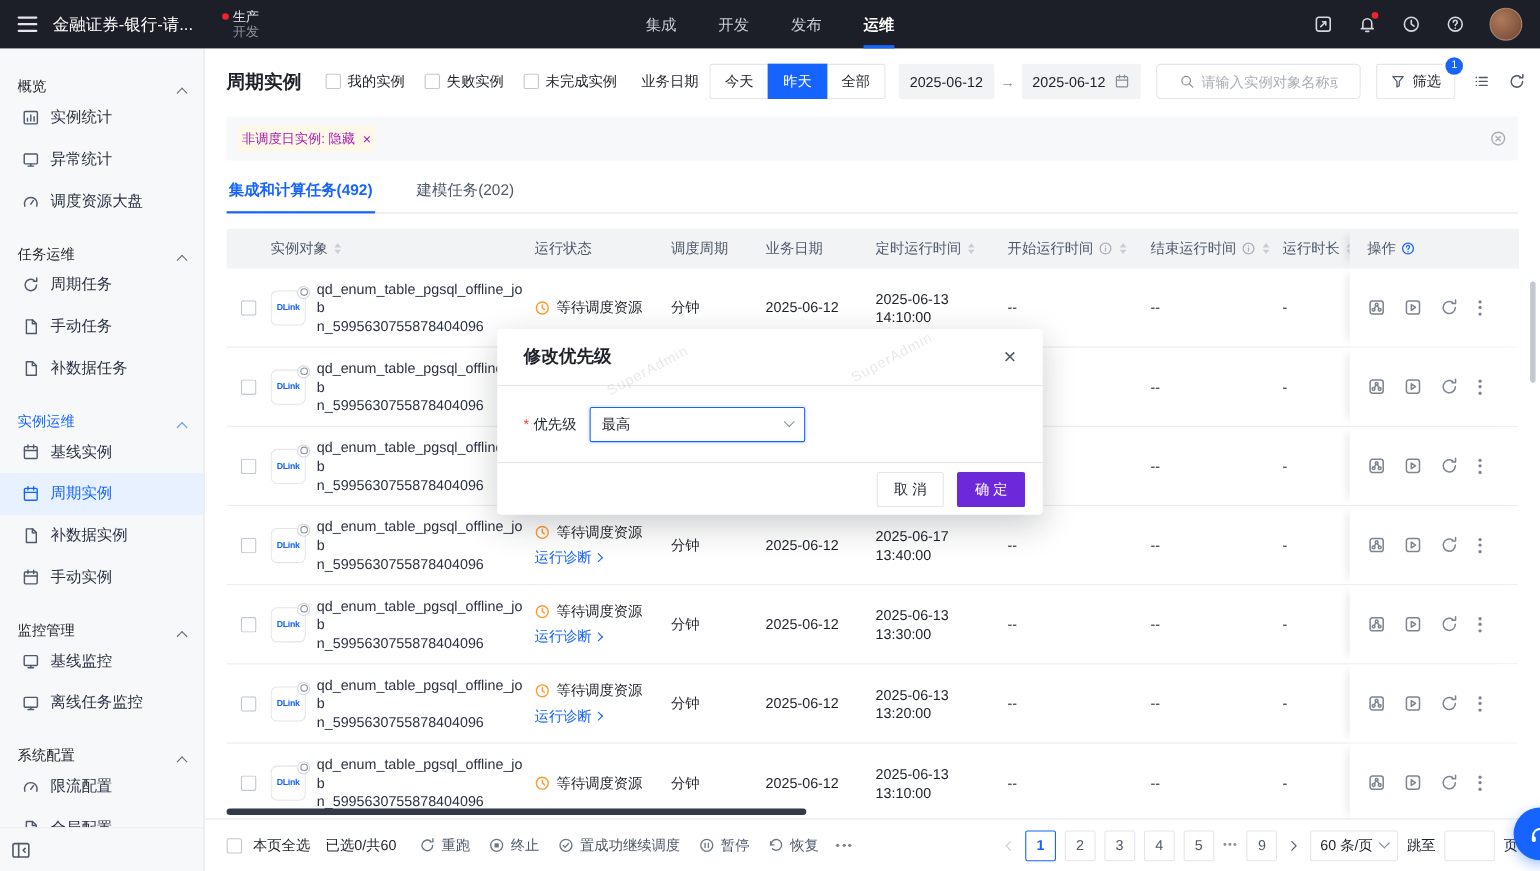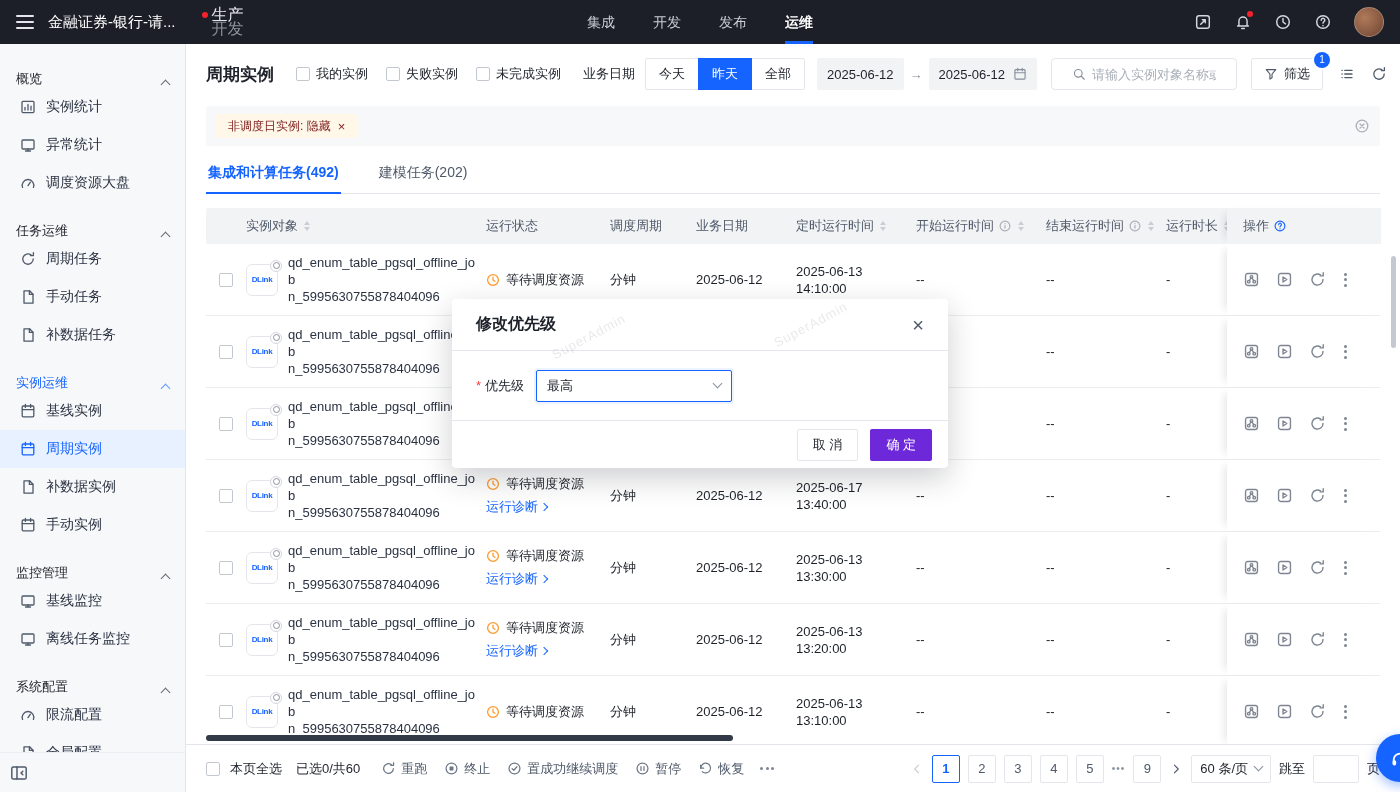--- a/index.html
+++ b/index.html
@@ -6,21 +6,21 @@
   html,body{width:1400px;height:792px;overflow:hidden;background:#f2f3f5;
     font-family:"Liberation Sans","DejaVu Sans",sans-serif;color:#1d2129}
   body{position:relative}
   .svgic{width:100%;height:100%;display:block;fill:none;stroke:currentColor;stroke-width:1.3;stroke-linecap:round;stroke-linejoin:round}
 
   
   .topbar{position:absolute;top:0;left:0;right:0;height:44px;background:#1c1f27;display:flex;align-items:center;padding:0 16px;z-index:40}
   .burger{width:18px;display:flex;flex-direction:column;gap:4px;cursor:pointer;margin-right:14px}
   .burger i{height:2px;background:#e5e6eb;border-radius:1px}
   .tb-title{color:#fff;font-size:15px;max-width:150px;white-space:nowrap;overflow:hidden}
-  .env{margin-left:26px;font-size:16px;line-height:14px}
+  .env{margin-left:26px;font-size:12px;line-height:14px}
   .env-top{display:flex;align-items:center;gap:4px;color:#e5e6eb}
   .env .dot{width:6px;height:6px;border-radius:50%;background:#f5222d}
   .env-sub{color:#8b919c;padding-left:10px}
   .tb-nav{position:absolute;left:50%;transform:translateX(-50%);display:flex;gap:38px;height:44px}
   .tb-nav-item{color:#c9cdd4;font-size:14px;line-height:44px;position:relative;cursor:pointer}
   .tb-nav-item.act{color:#fff;font-weight:bold}
   .tb-nav-item.act::after{content:"";position:absolute;left:0;right:0;bottom:0;height:3px;background:#1664ff}
   .tb-right{margin-left:auto;display:flex;align-items:center;gap:22px;color:#d4d7dd}
   .ic18{width:18px;height:18px;position:relative;cursor:pointer}
   .bdot{position:absolute;top:-2px;right:-1px;width:6px;height:6px;border-radius:50%;background:#f5222d}
@@ -57,21 +57,21 @@
   .ic14{width:14px;height:14px;color:#86909c;flex:none}
   .searchbox{width:186px;height:32px;border:1px solid #e5e6eb;border-radius:4px;display:flex;align-items:center;padding:0 20px;gap:6px;color:#86909c;margin-right:14px;background:#fff}
   .searchbox input{border:0;outline:0;flex:1;min-width:0;font-size:13px;background:transparent;color:#1d2129;font-family:inherit}
   .searchbox input::placeholder{color:#a9aeb8}
   .filterbtn{position:relative;height:32px;border:1px solid #e5e6eb;border-radius:2px;background:#fff;display:flex;align-items:center;gap:6px;padding:0 12px;font-size:13px;cursor:pointer}
   .filterbtn .ic14{color:#4e5969}
   .fbadge{position:absolute;top:-7px;right:-8px;width:16px;height:16px;border-radius:50%;background:#1664ff;color:#fff;font-size:10px;line-height:16px;text-align:center;box-shadow:0 0 0 2px #fff}
   .tbico{width:16px;height:16px;color:#4e5969;margin-left:16px;cursor:pointer;flex:none}
 
   .filterband{margin:2px 20px 0;height:40px;background:#f7f8fa;border-radius:2px;display:flex;align-items:center;padding:0 10px}
-  .ftag{height:24px;background:#fff7e8;color:#7f1d1d;font-size:12px;border-radius:2px;display:flex;align-items:center;gap:7px;padding:0 12px}
+  .ftag{height:24px;background:#fff7e8;color:#a21caf;font-size:12px;border-radius:2px;display:flex;align-items:center;gap:7px;padding:0 4px}
   .ftag .x{cursor:pointer;font-size:13px;line-height:1}
   .clearall{margin-left:auto;width:16px;height:16px;color:#a9aeb8;cursor:pointer}
 
   .tabs{margin:10px 20px 0;display:flex;gap:36px;border-bottom:1px solid #e5e6eb}
   .tab{font-size:14px;color:#4e5969;padding:8px 2px 11px;position:relative;cursor:pointer}
   .tab.act{color:#1664ff;font-weight:bold}
   .tab.act::after{content:"";position:absolute;left:0;right:0;bottom:-1px;height:2px;background:#1664ff}
 
   
   .table{margin:14px 20px 0;position:relative}

